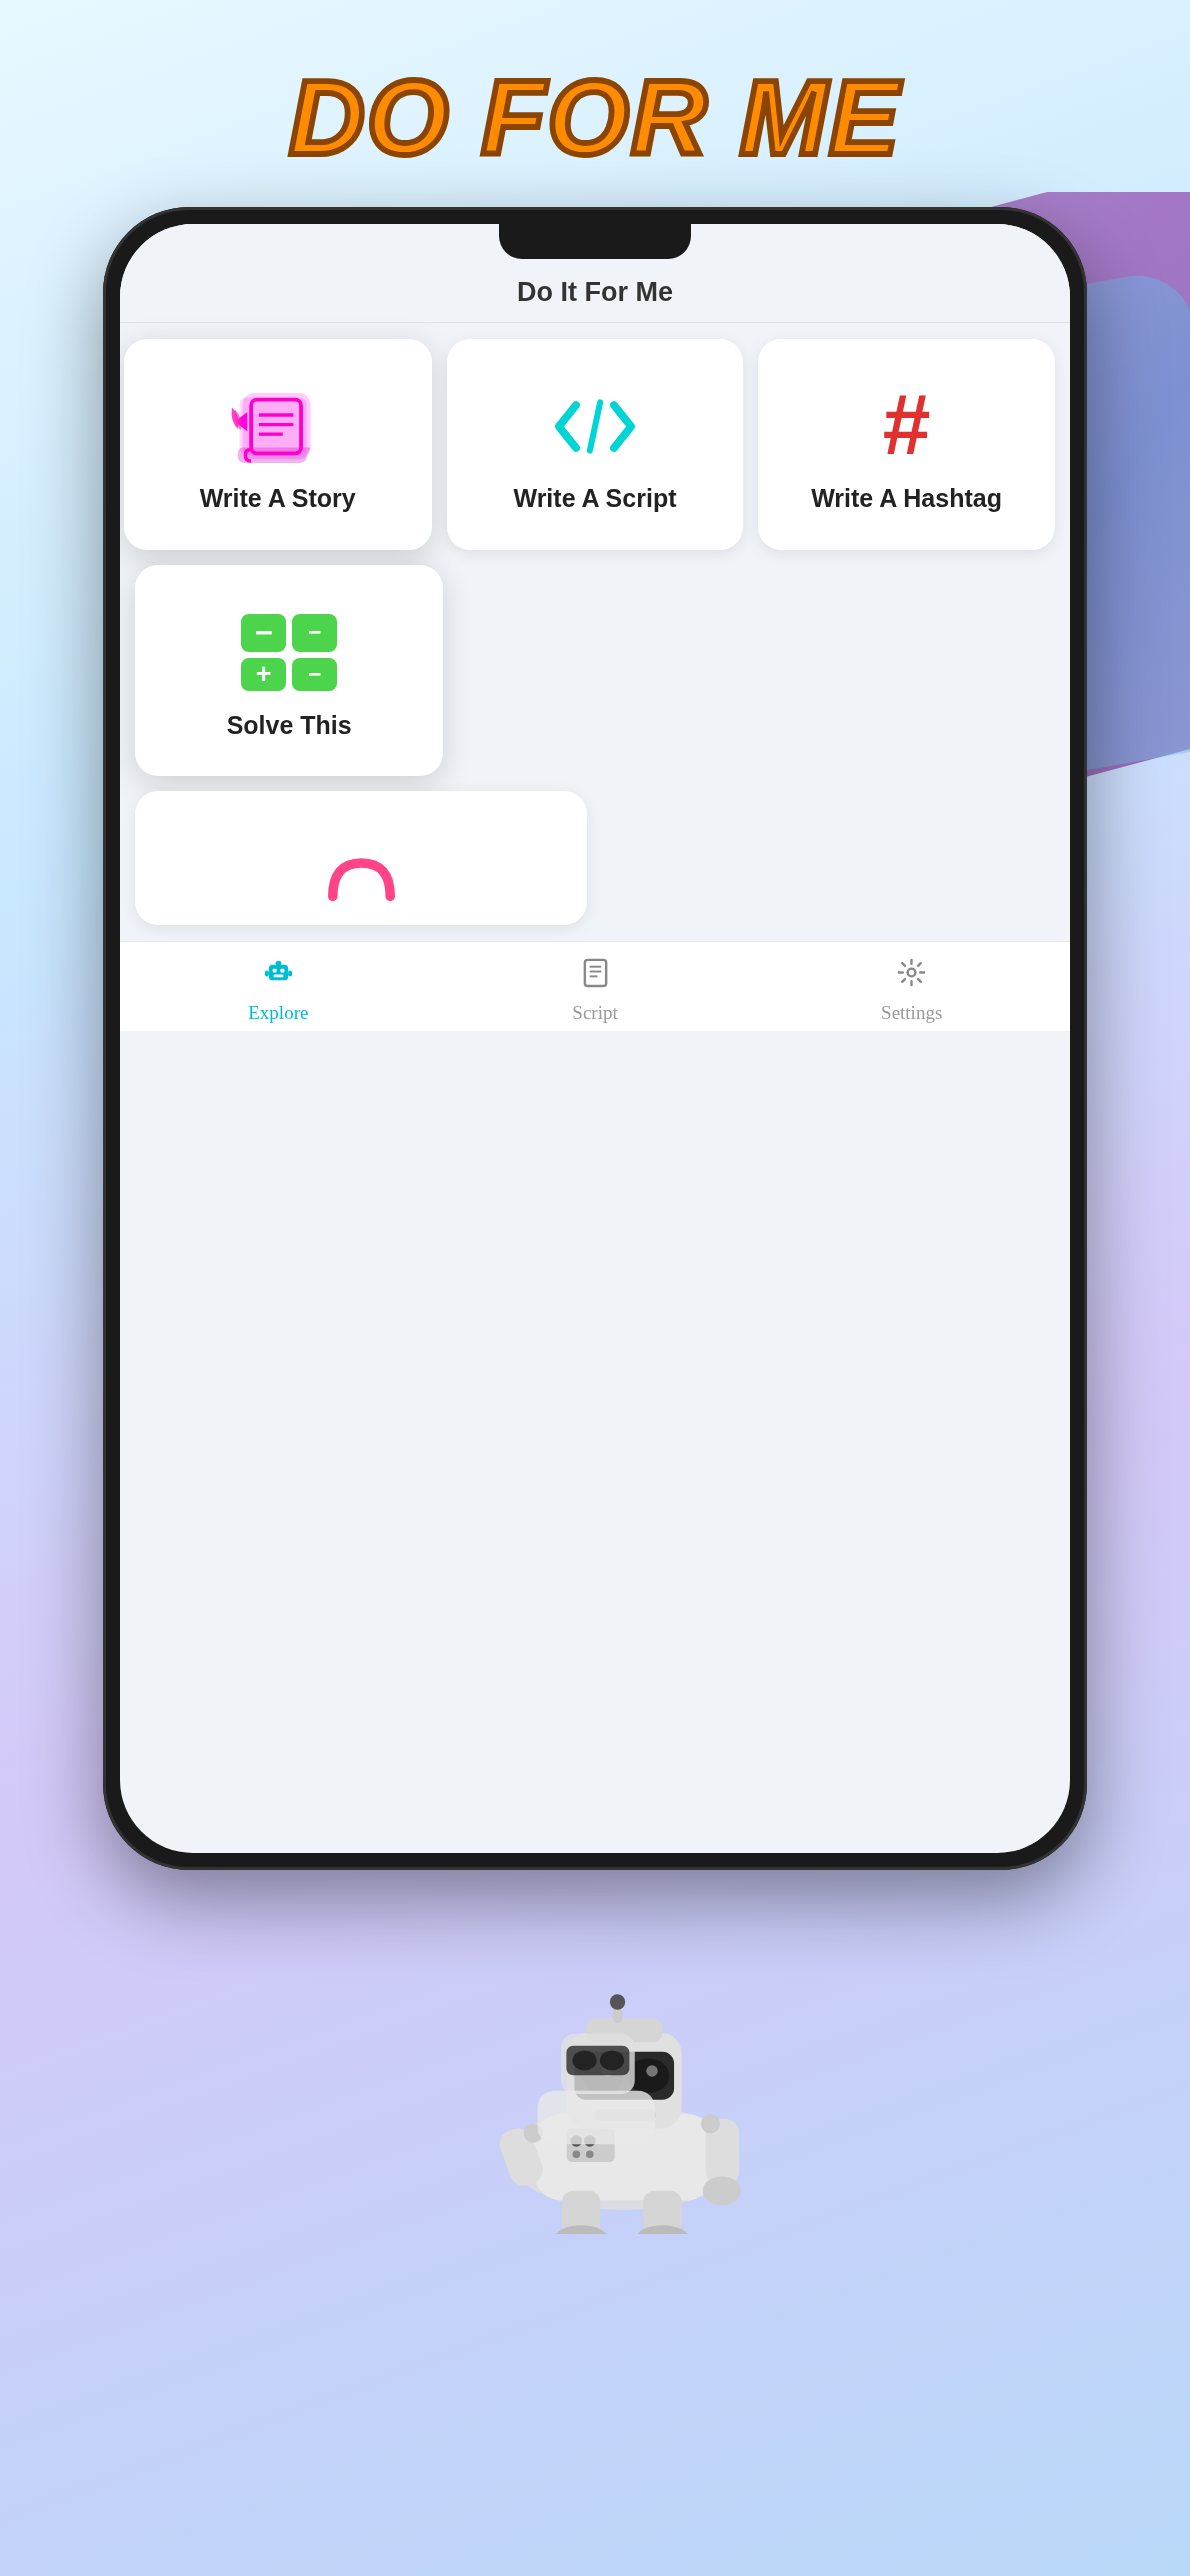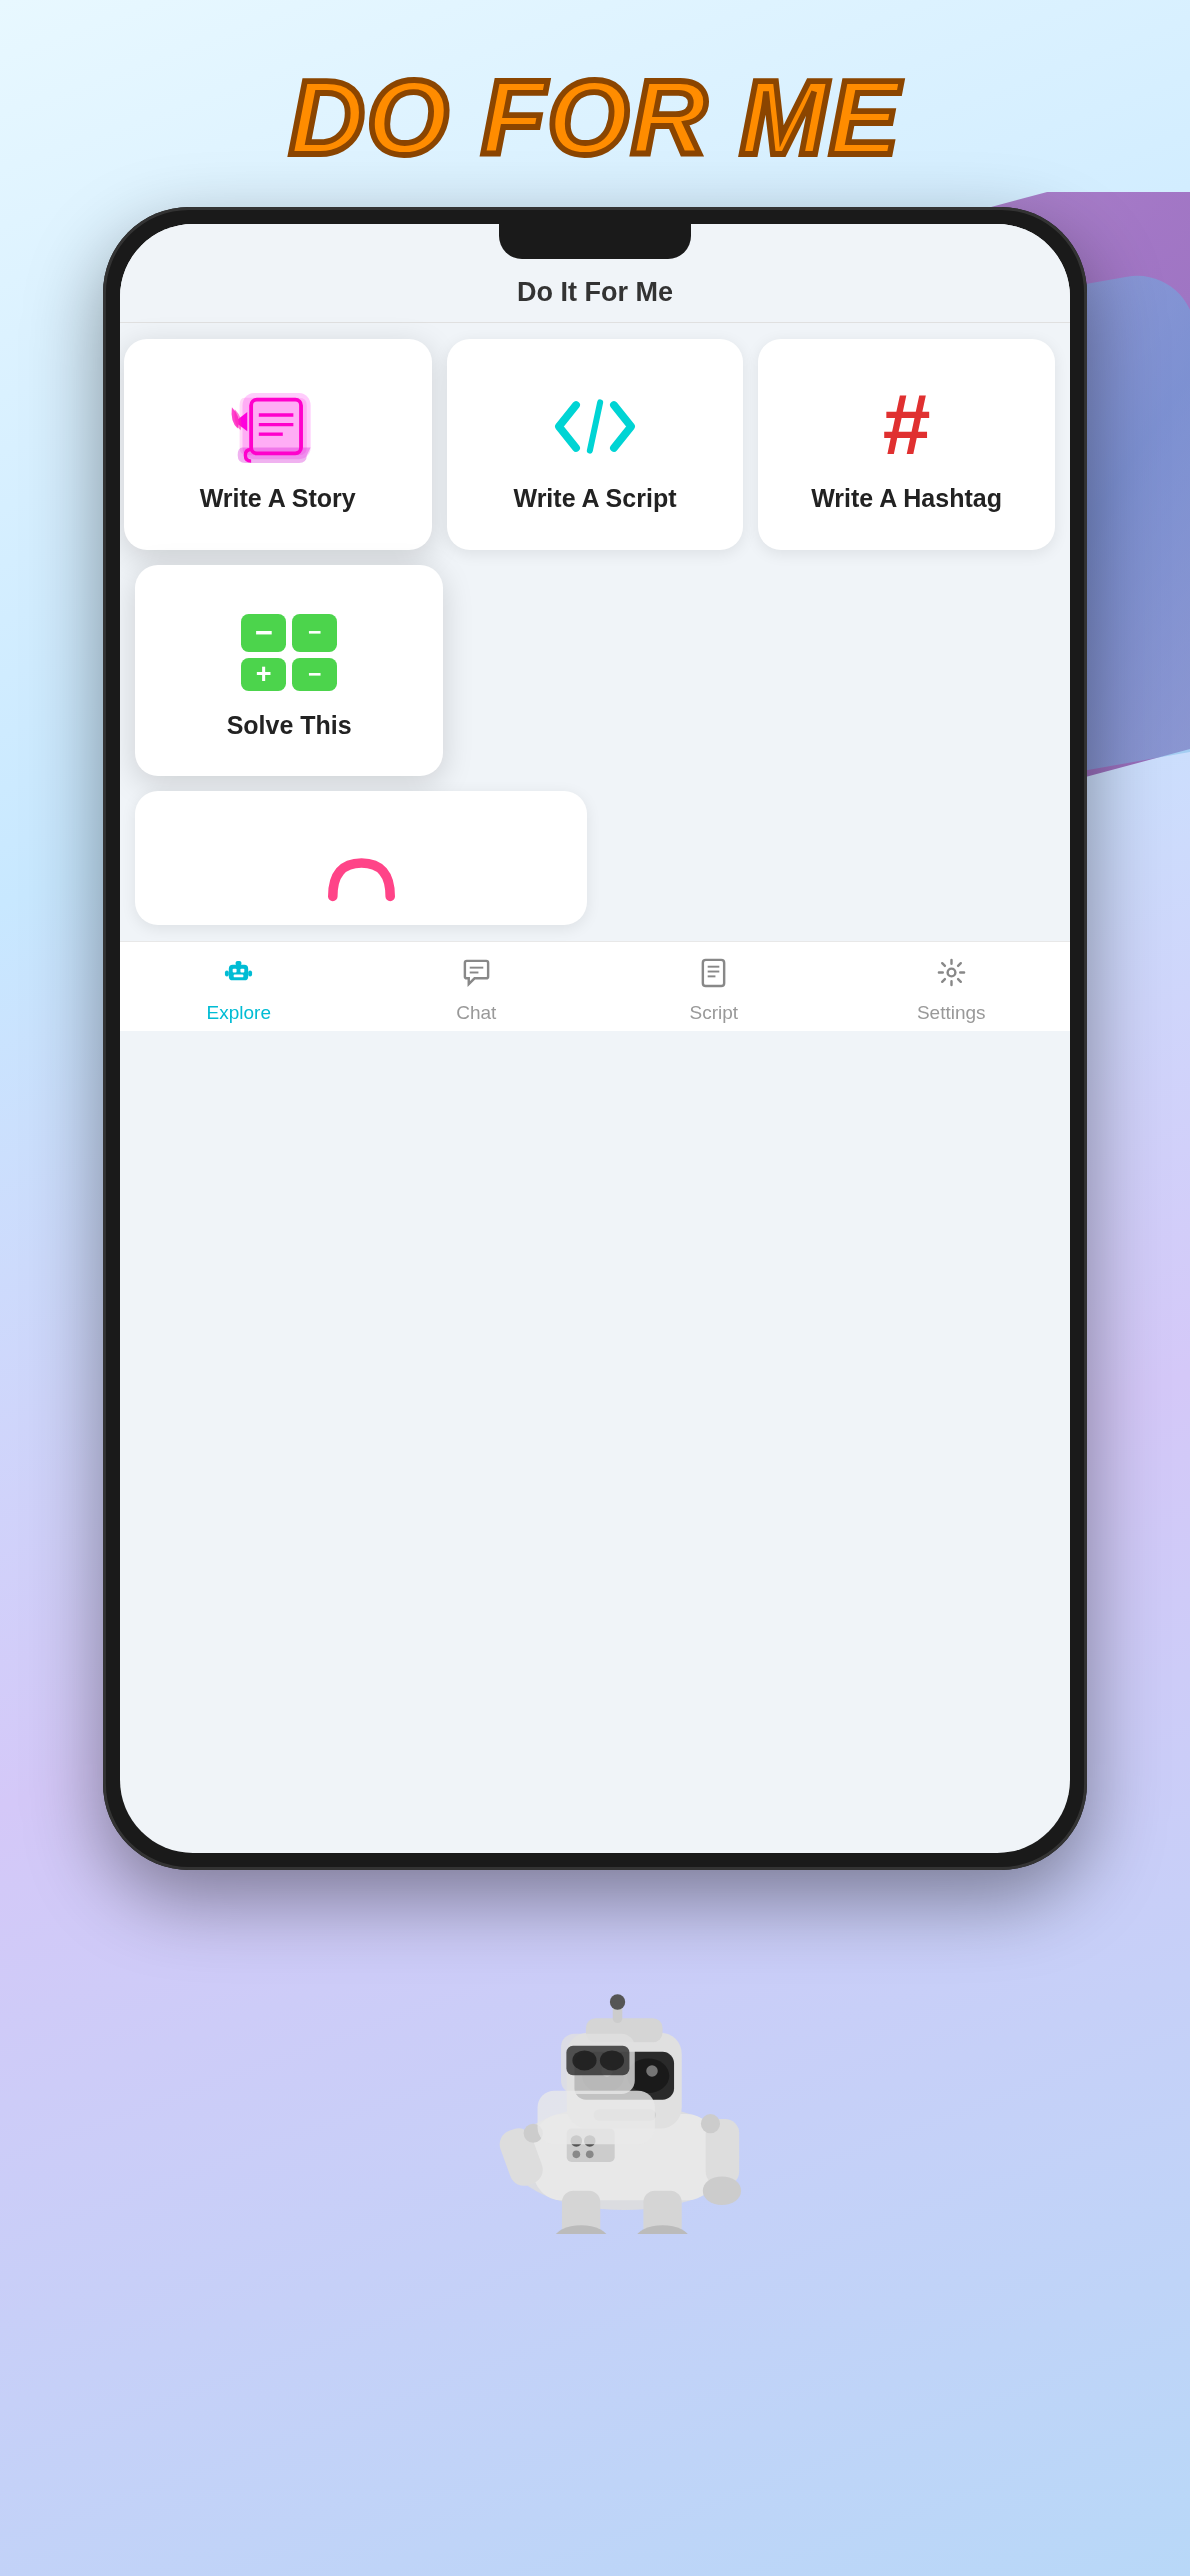--- a/index.html
+++ b/index.html
@@ -171,20 +171,21 @@
       box-shadow: 0 3.8px 15.3px rgba(0,0,0,0.08);
       overflow: hidden;
     }
 
     
     .bottom-nav {
       display: flex;
       background: #ffffff;
       border-top: 1px solid #e8e8e8;
       padding: 15.3px 0 7.7px;
+      font-family: Liberation Serif, serif;
     }
 
     .nav-item {
       flex: 1;
       display: flex;
       flex-direction: column;
       align-items: center;
       gap: 5.8px;
       cursor: pointer;
     }
@@ -362,30 +363,20 @@
               <rect x="18" y="12" width="4" height="4" rx="1" fill="white"></rect>
               <rect x="11" y="18" width="10" height="3" rx="1" fill="white"></rect>
               <rect x="13" y="4" width="6" height="5" rx="2" fill="#00bcd4"></rect>
               <rect x="2" y="14" width="4" height="6" rx="2" fill="#00bcd4"></rect>
               <rect x="26" y="14" width="4" height="6" rx="2" fill="#00bcd4"></rect>
             </svg>
           </div>
           <div class="nav-label active">Explore</div>
         </div>
 
-        <div class="nav-item">
-          <div class="nav-icon">
-            <svg width="31" height="31" viewBox="0 0 32 32" fill="none">
-              <path d="M4 6 Q4 4 6 4 L26 4 Q28 4 28 6 L28 20 Q28 22 26 22 L14 22 L8 28 L8 22 L6 22 Q4 22 4 20 Z" stroke="#888" stroke-width="2.5" fill="none"></path>
-              <line x1="9" y1="11" x2="23" y2="11" stroke="#888" stroke-width="2"></line>
-              <line x1="9" y1="16" x2="18" y2="16" stroke="#888" stroke-width="2"></line>
-            </svg>
-          </div>
-          <div class="nav-label">Chat</div>
-        </div>
 
         <div class="nav-item">
           <div class="nav-icon">
             <svg width="31" height="31" viewBox="0 0 32 32" fill="none">
               <rect x="5" y="3" width="22" height="27" rx="3" stroke="#888" stroke-width="2.5" fill="none"></rect>
               <line x1="10" y1="10" x2="22" y2="10" stroke="#888" stroke-width="2"></line>
               <line x1="10" y1="15" x2="22" y2="15" stroke="#888" stroke-width="2"></line>
               <line x1="10" y1="20" x2="18" y2="20" stroke="#888" stroke-width="2"></line>
             </svg>
           </div>

